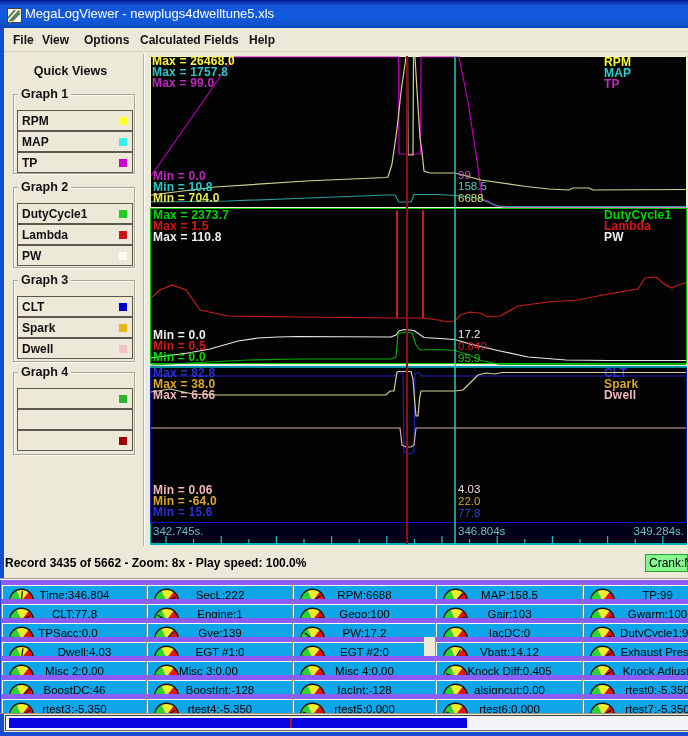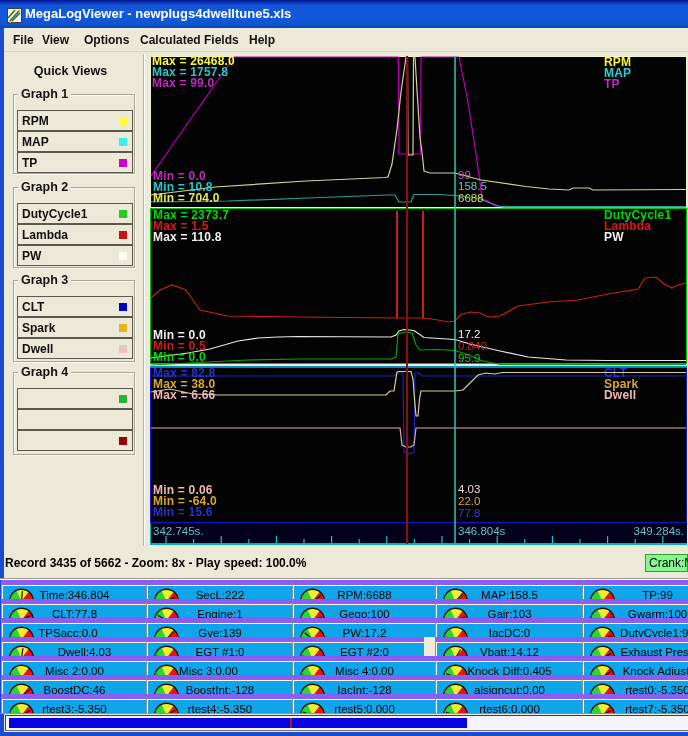--- a/index.html
+++ b/index.html
@@ -1,19 +1,19 @@
 <!DOCTYPE html>
 <html><head><meta charset="utf-8"><style>
 * { margin:0; padding:0; box-sizing:border-box; }
 html,body { width:688px; height:736px; overflow:hidden; background:#ece9d8;
   font-family:"Liberation Sans", sans-serif; position:relative; }
 #titlebar { position:absolute; left:0; top:0; width:688px; height:28px;
   background:linear-gradient(180deg,#00138c 0%,#0a2bac 6%,#1356d8 20%,#1159dd 60%,#1053cd 88%,#0c43ae 100%); }
 #titlebar .ic { position:absolute; left:7px; top:8px; }
-#titlebar .tt { position:absolute; left:25px; top:6px; color:#fff; font-size:13px; font-weight:bold; }
+#titlebar .tt { position:absolute; left:25px; top:6px; color:#fff; font-size:13px; font-weight:normal; }
 #menubar { position:absolute; left:0; top:28px; width:688px; height:24px; background:#ece9d8;
   border-bottom:1px solid #d8d4c0; }
 #menubar span { position:absolute; top:5px; font-size:12px; font-weight:bold; color:#111; }
 #lborder { position:absolute; left:0; top:28px; width:4px; height:708px; background:#1a4ad0; }
 #bborder { position:absolute; left:0; top:732px; width:688px; height:4px; background:#1a4ad0; }
 #sidebar { position:absolute; left:4px; top:52px; width:133px; height:500px; }
 .qv { position:absolute; left:0; top:12px; width:133px; text-align:center; font-size:12.5px; font-weight:bold; color:#111; }
 .gbox { position:absolute; border:1px solid #a8a595; box-shadow:1px 1px 0 #fbfaf3 inset, 1px 1px 0 #fbfaf3; }
 .glab { position:absolute; background:#ece9d8; padding:0 3px; font-size:12.5px; font-weight:bold; color:#111; }
 .srow { position:absolute; width:116px; height:21px; border:1px solid #5a5a4c; background:#ece9d8; }

